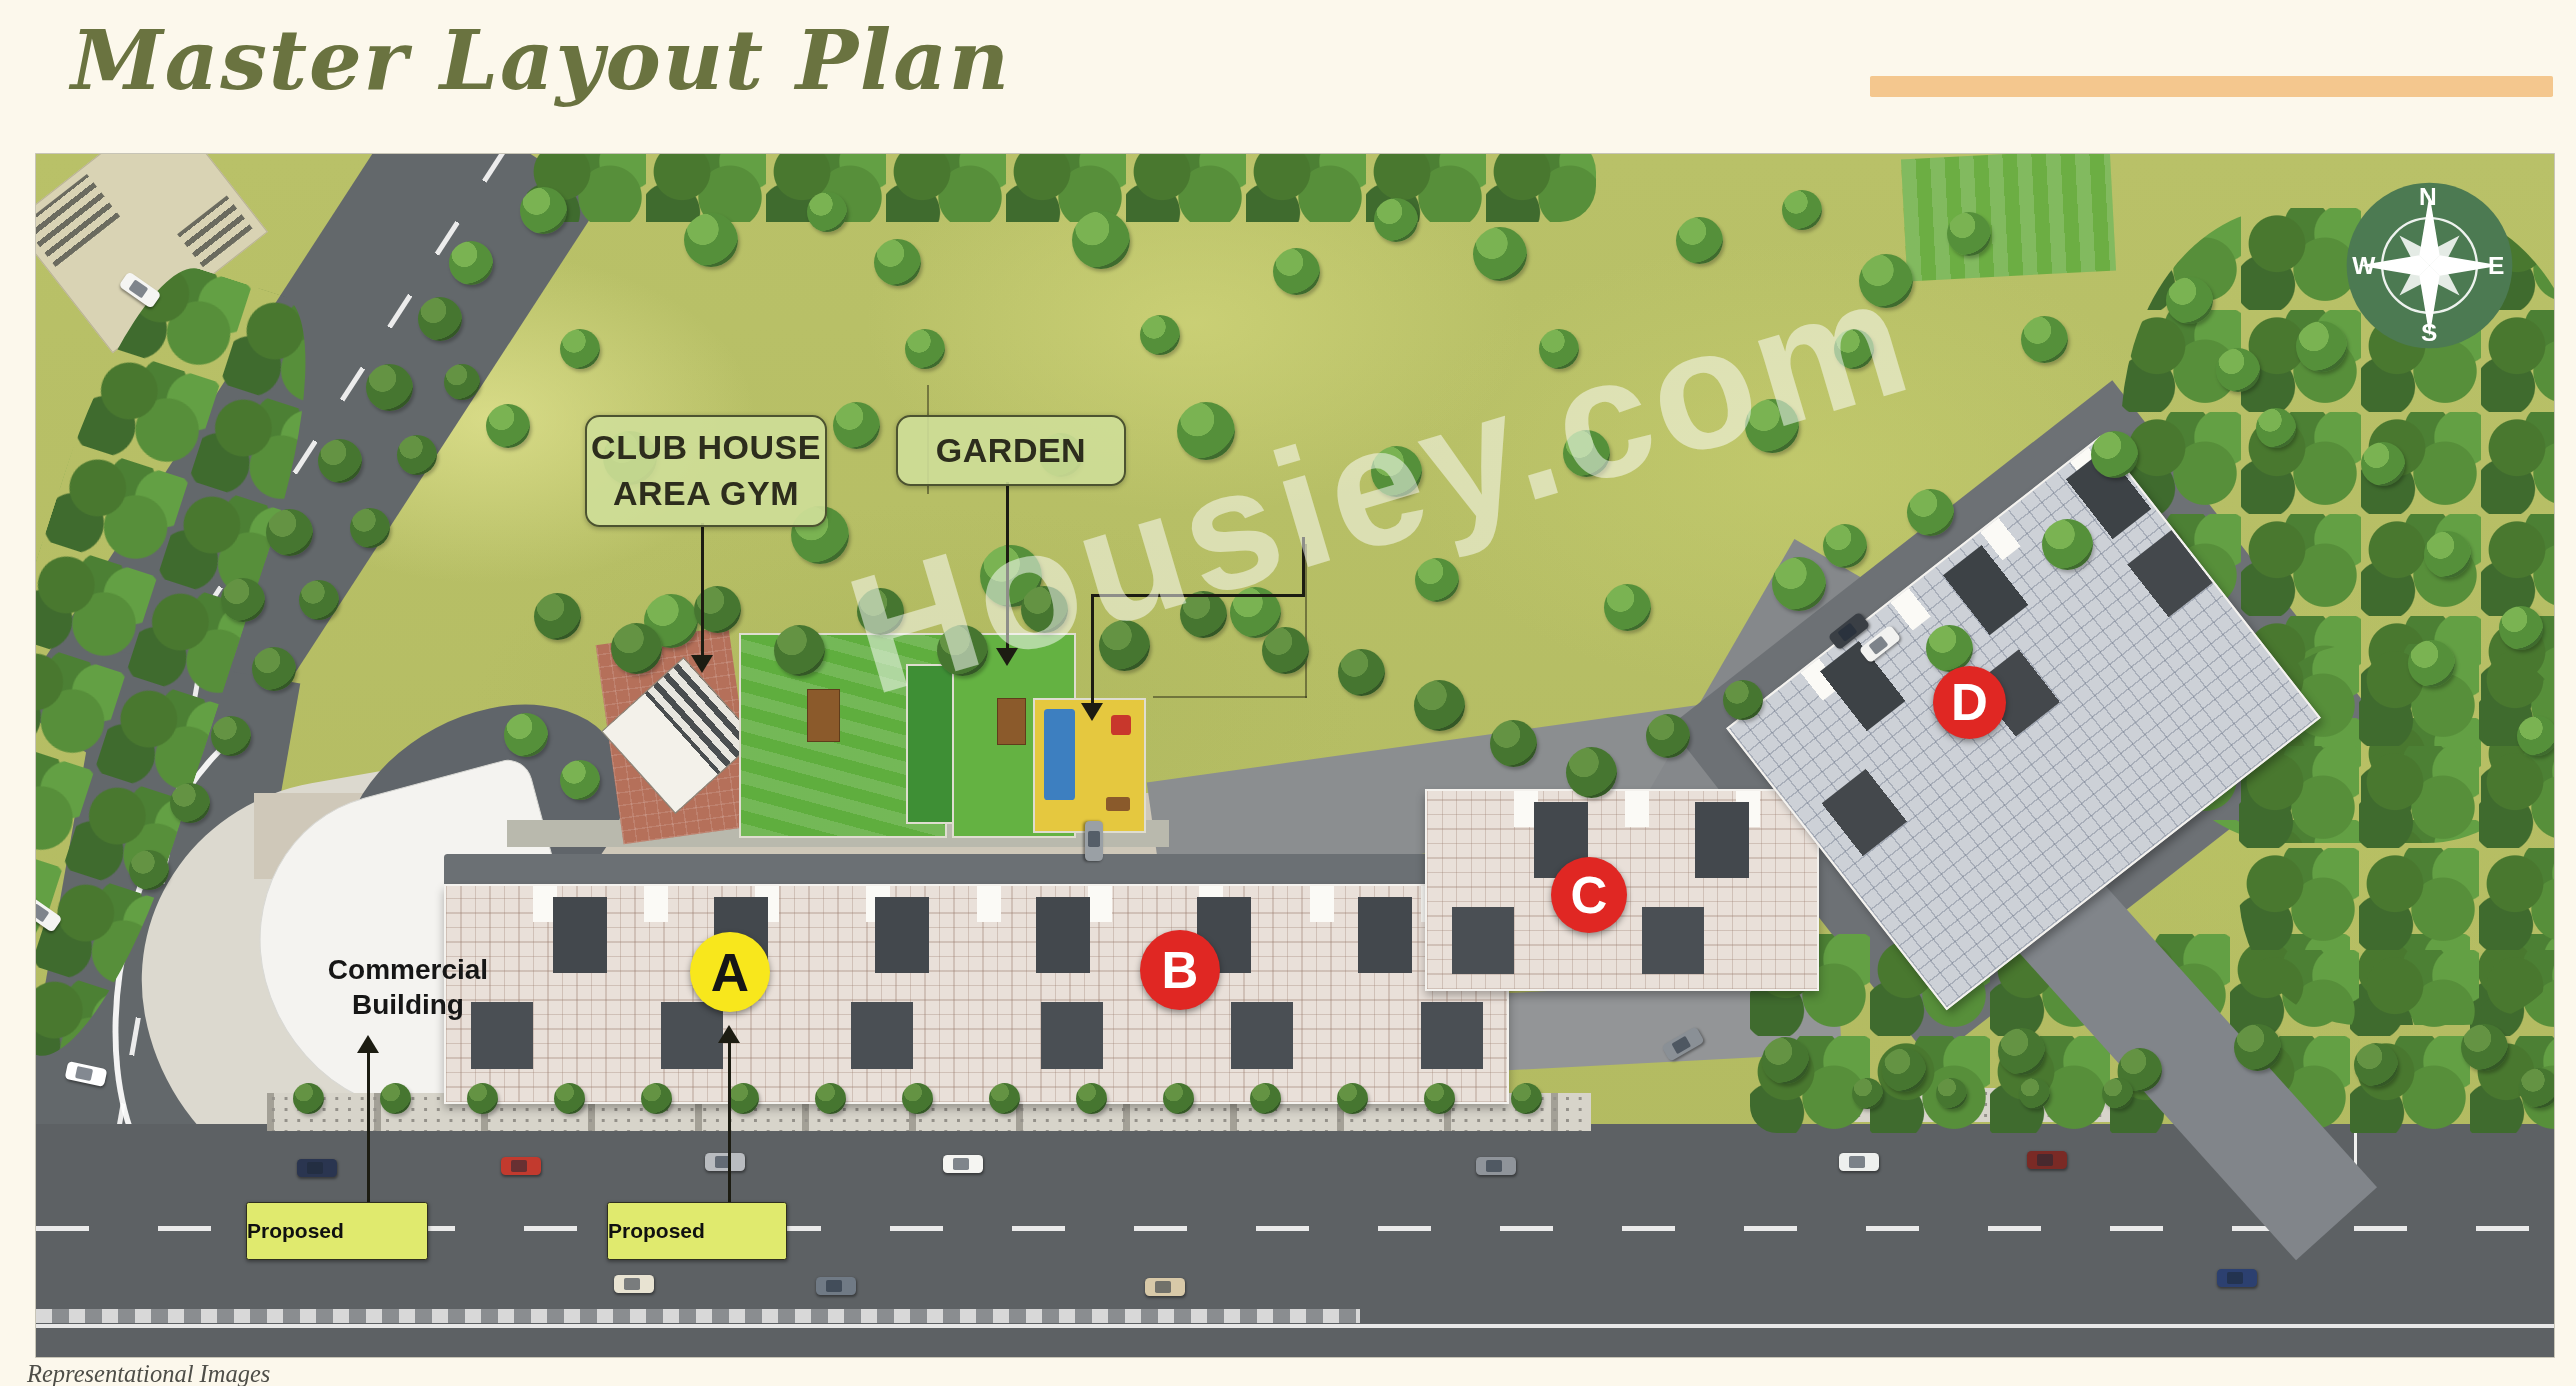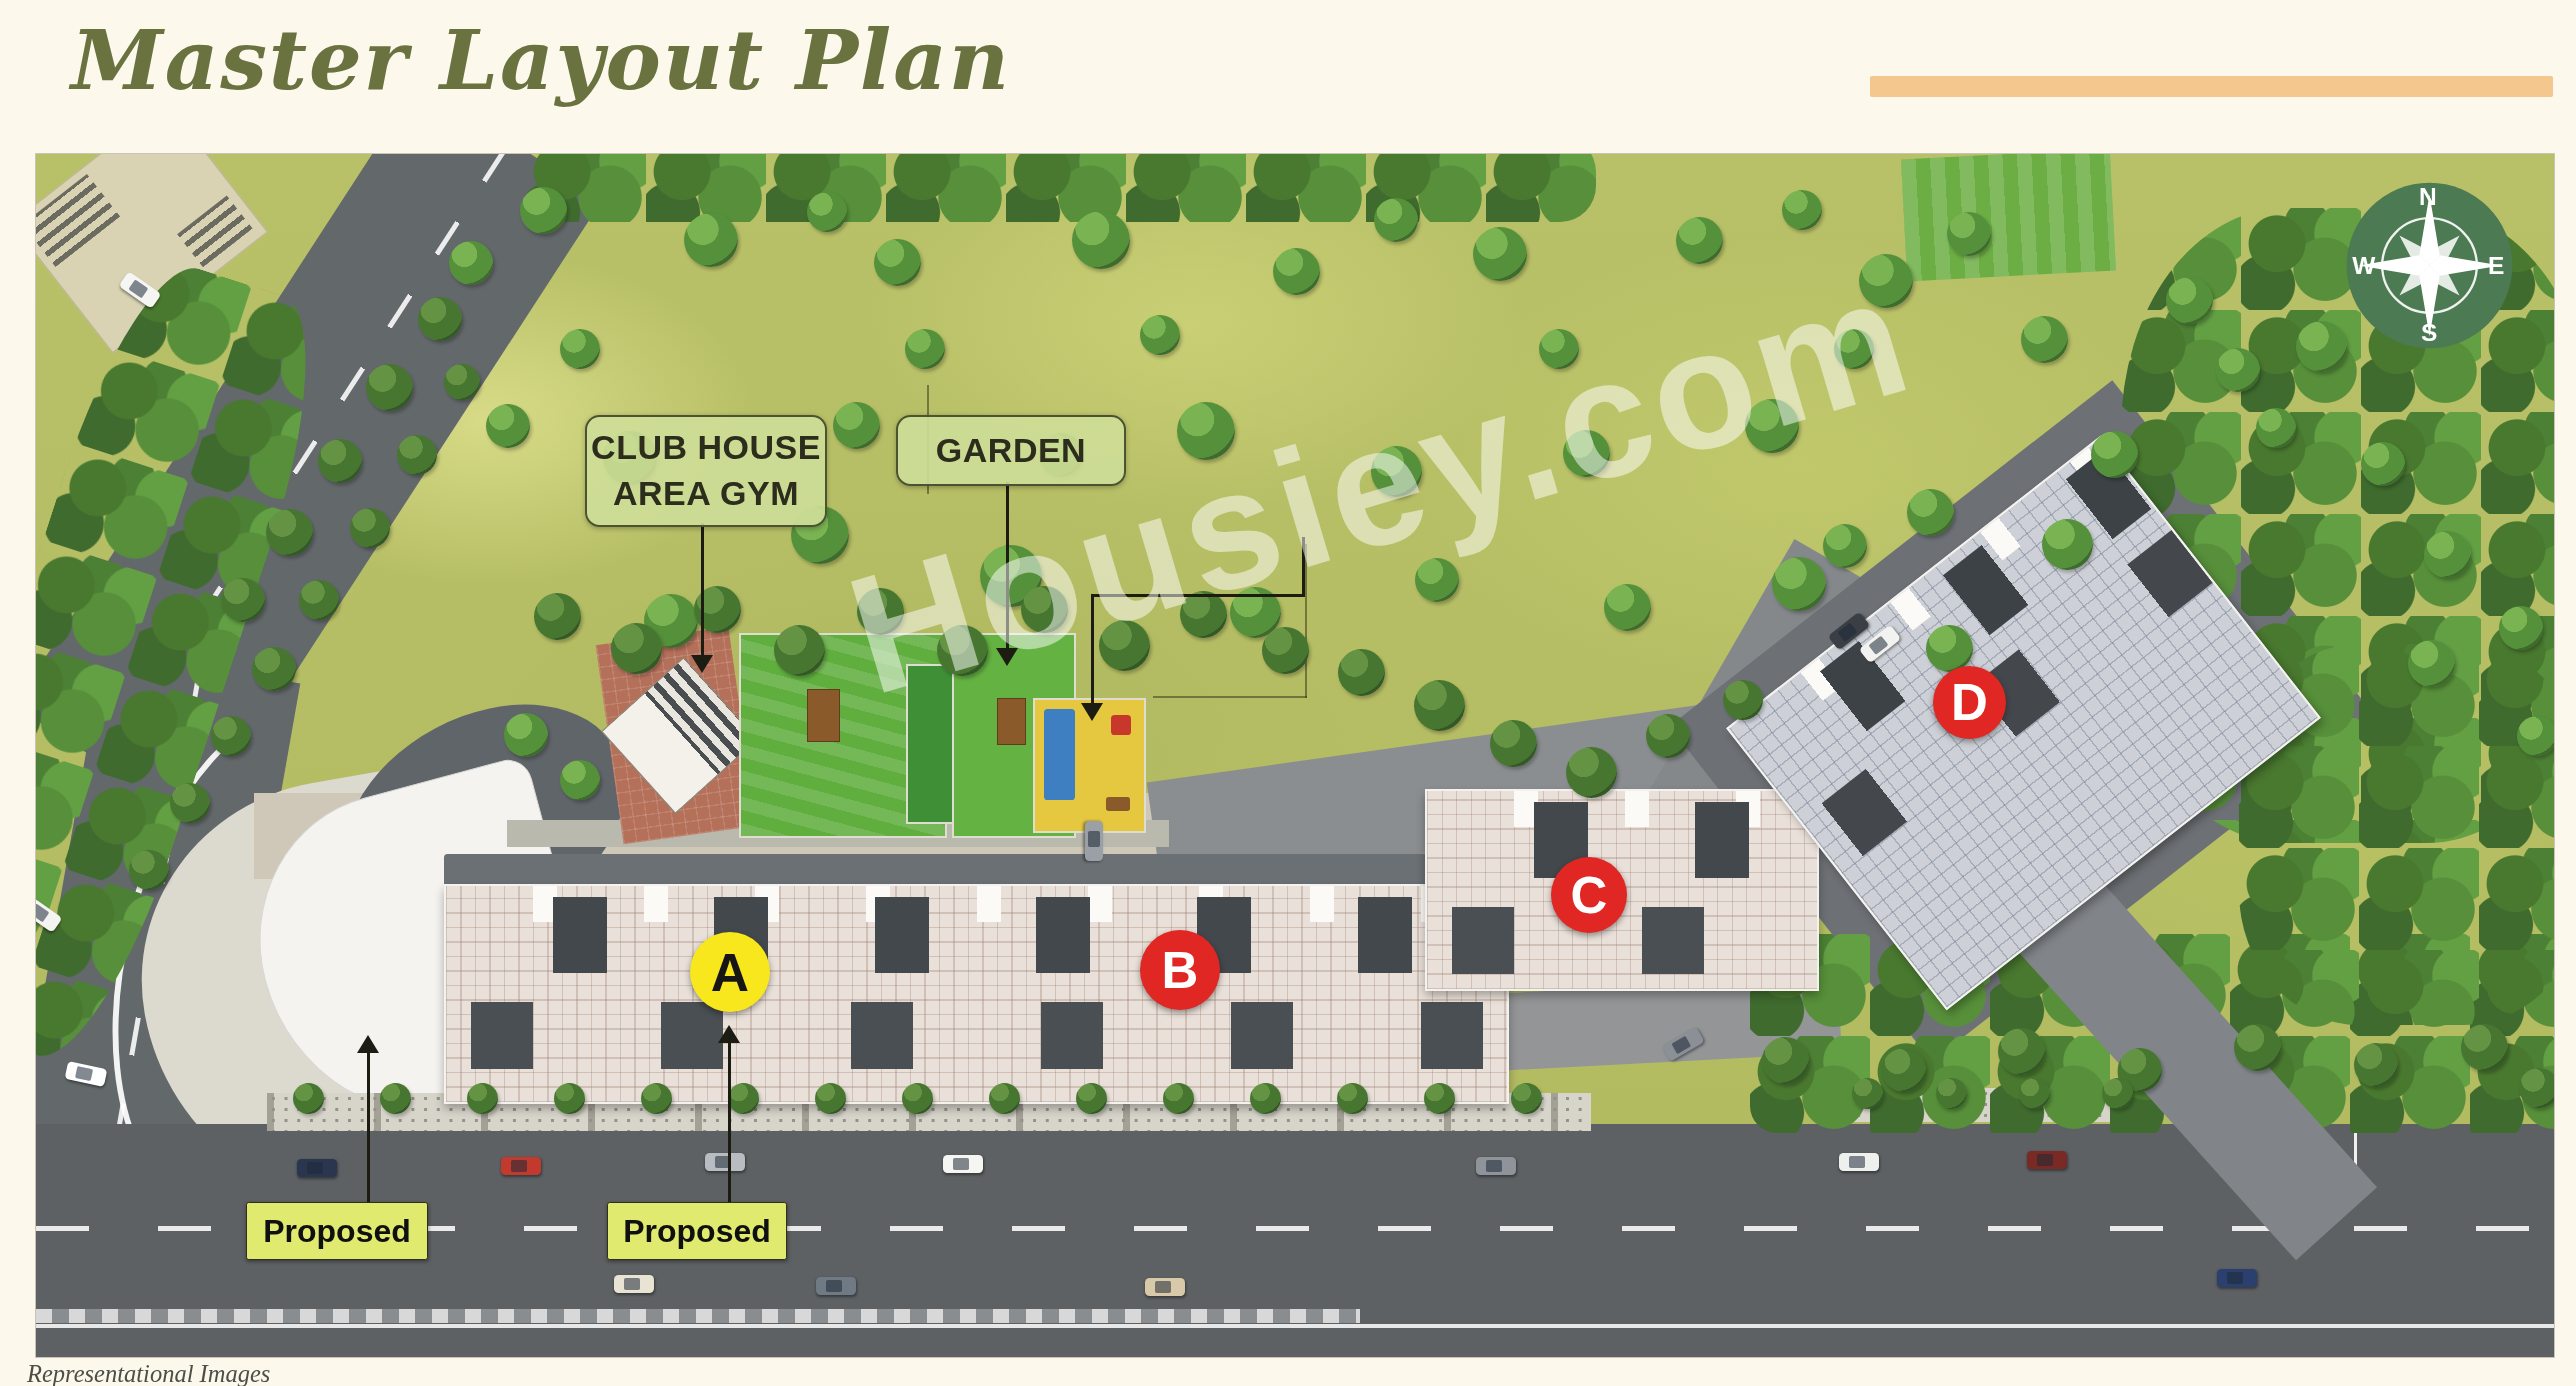--- a/index.html
+++ b/index.html
@@ -86,21 +86,21 @@
   .tri.down{border-top:18px solid #1c1c12;}
   .tri.up{border-bottom:18px solid #1c1c12;}
   .marker{
     z-index:20;border-radius:50%;display:flex;align-items:center;justify-content:center;
     font-weight:800;box-shadow:0 2.7px 6.3px rgba(0,0,0,.4);
   }
   .marker.red{background:#e02723;color:#ffffff;font-size:51px;}
   .marker.yellow{background:#f8e71c;color:#161616;font-size:53px;}
   .proposed-box{
     z-index:22;background:#e0ea6e;border:1.8px solid #2f2f1f;border-radius:2.7px;color:#101010;
-    font-weight:700;font-size:32px;display:flex;align-items:center;justify-content:center;
+    font-weight:700;font-size:21px;display:flex;align-items:center;
     box-shadow:0.9px 1.8px 3.6px rgba(0,0,0,.35);
   }
   #commercial-label{
     z-index:20;color:#161616;font-weight:700;font-size:28px;line-height:1.25;text-align:center;
   }
   
   #watermark{
     z-index:28;left:821px;top:390px;font-size:168px;font-weight:700;letter-spacing:5.4px;
     color:rgba(255,255,255,.5);transform:rotate(-16.5deg);transform-origin:left center;white-space:nowrap;
   }
@@ -365,20 +365,24 @@
     <span>GARDEN</span>
   </div>
   <div class="leader" style="left:970px;top:328px;width:2.7px;height:170px;"></div>
   <div class="tri down" style="left:960px;top:494px;"></div>
 
   <div class="leader" style="left:1266px;top:383px;width:2.7px;height:60px;"></div>
   <div class="leader" style="left:1055px;top:440px;width:213px;height:2.7px;"></div>
   <div class="leader" style="left:1055px;top:440px;width:2.7px;height:113px;"></div>
   <div class="tri down" style="left:1045px;top:549px;"></div>
 
+  <div class="abs" id="commercial-label" style="left:263px;top:798px;width:218px;">
+    <div>Commercial</div>
+    <div>Building</div>
+  </div>
   <div class="tri up" style="left:321px;top:870px;"></div>
   <div class="leader" style="left:331px;top:887px;width:2.7px;height:161px;"></div>
 
   <div class="marker yellow" style="left:654px;top:778px;width:80px;height:80px;">
     <span>A</span>
   </div>
   <div class="tri up" style="left:682px;top:860px;"></div>
   <div class="leader" style="left:692px;top:876px;width:2.7px;height:172px;"></div>
 
   <div class="marker red" style="left:1104px;top:776px;width:80px;height:80px;">

